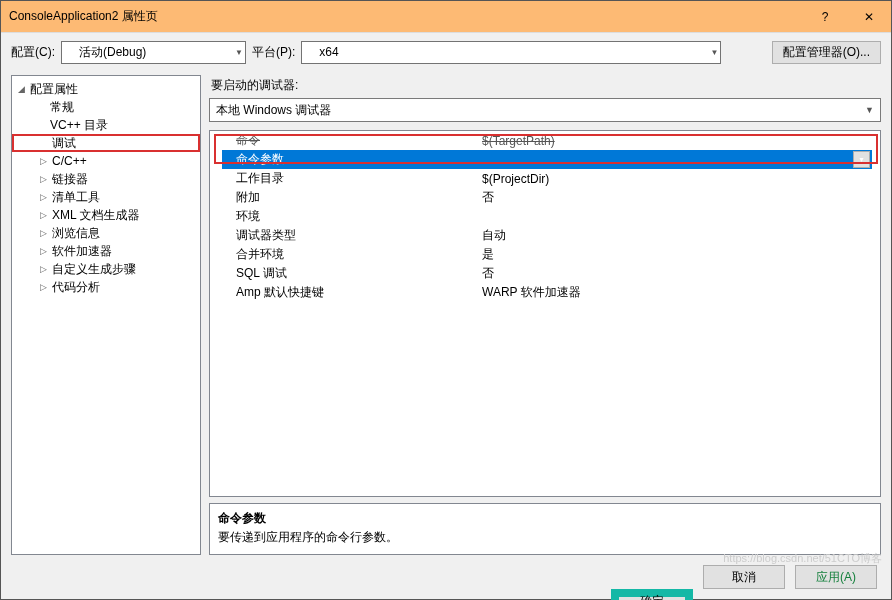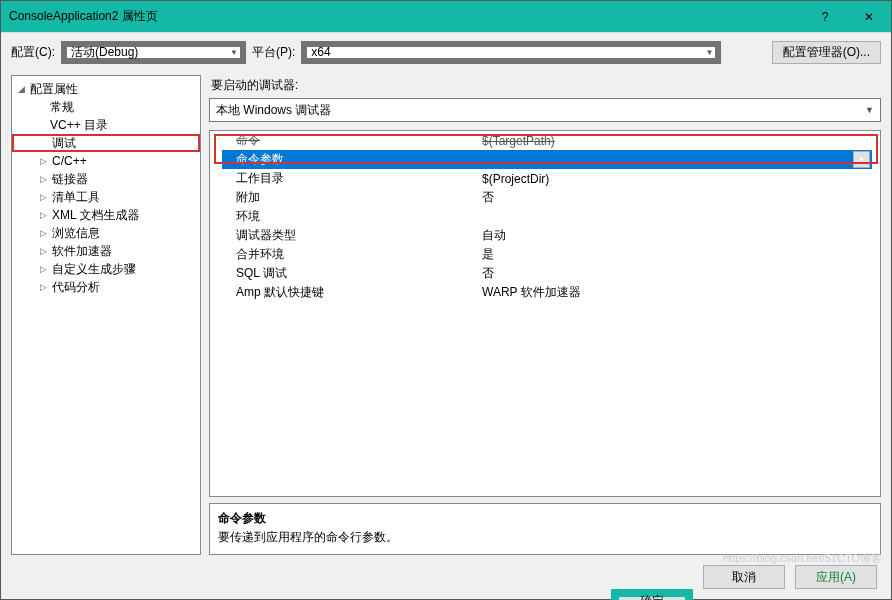--- a/index.html
+++ b/index.html
@@ -1,23 +1,23 @@
 <!DOCTYPE html>
 <html><head>
 <meta charset="utf-8">
 <style>
   * { box-sizing: border-box; font-family: "Microsoft YaHei", "Segoe UI", sans-serif; font-size: 12px; }
   body { margin: 0; background: #fff; }
   .window { width: 892px; height: 600px; border: 1px solid #555; display: flex; flex-direction: column; background: #f0f0f0; }
-  .titlebar { height: 32px; display: flex; align-items: center; padding: 0 0 0 8px; background: #14b8a6; border-bottom: 1px solid #ddd; }
+  .titlebar { height: 32px; display: flex; align-items: center; padding: 0 0 0 8px; background: #fdba74; border-bottom: 1px solid #ddd; }
   .titlebar .title { flex: 1; font-size: 12px; }
   .titlebar .btn { width: 44px; height: 30px; display: flex; align-items: center; justify-content: center; font-size: 13px; }
   .toolbar { height: 38px; display: flex; align-items: center; padding: 6px 10px; gap: 6px; background: #f0f0f0; }
   .toolbar label { white-space: nowrap; }
-  .combo { height: 23px; border: 6px solid #737373; background: #fff; display: flex; align-items: center; padding: 0 4px; position: relative; }
+  .combo { height: 23px; border: 1px solid #737373; background: #fff; display: flex; align-items: center; padding: 0 17px; position: relative; }
   .combo .dd { position: absolute; right: 2px; font-size: 8px; color: #555; }
   #cfg-combo { width: 185px; }
   #plat-combo { width: 420px; }
   .cfg-mgr { height: 23px; border: 1px solid #adadad; background: #e1e1e1; padding: 0 10px; display: flex; align-items: center; margin-left: auto; }
   .body { flex: 1; display: flex; padding: 4px 10px 0 10px; gap: 8px; min-height: 0; }
   .tree { width: 190px; border: 1px solid #828790; background: #fff; padding: 4px 0; overflow: auto; }
   .tree-row { display: flex; align-items: center; height: 18px; padding-left: 6px; white-space: nowrap; }
   .tree-row .arrow { width: 12px; display: inline-block; font-size: 9px; color: #666; }
   .tree-row.child { padding-left: 38px; }
   .tree-row.sub { padding-left: 28px; }

